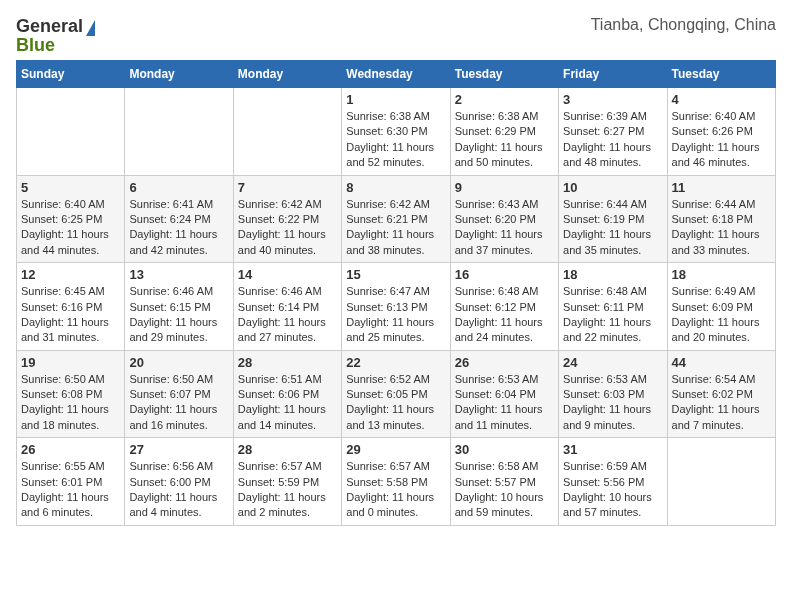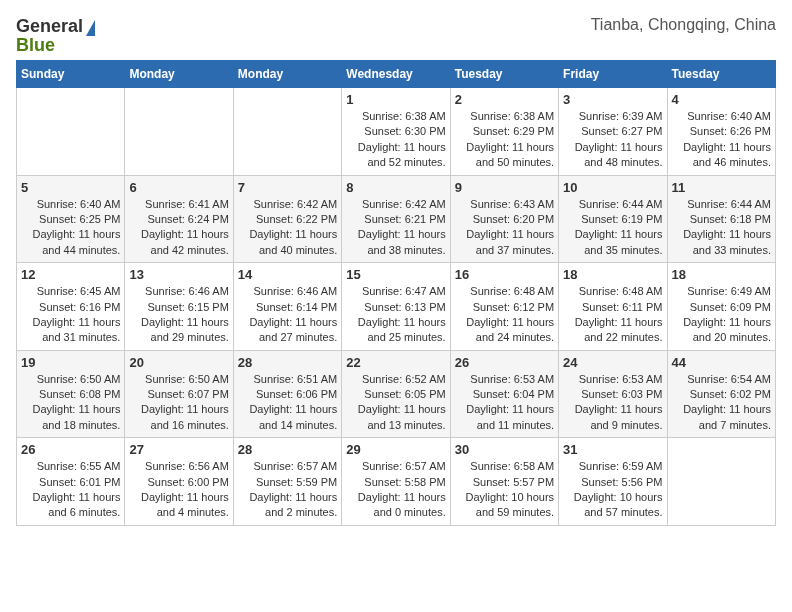--- a/index.html
+++ b/index.html
@@ -64,21 +64,20 @@
     }
     .day-num {
       font-weight: bold;
       font-size: 13px;
       color: #333;
       margin-bottom: 2px;
     }
     .day-info {
       color: #333;
       line-height: 1.4;
-      text-align: right;
     }
     .empty-cell {
       background: #f9f9f9;
     }
   </style>
 </head>
 <body>
 
 <div class="header">
   <div class="logo">

